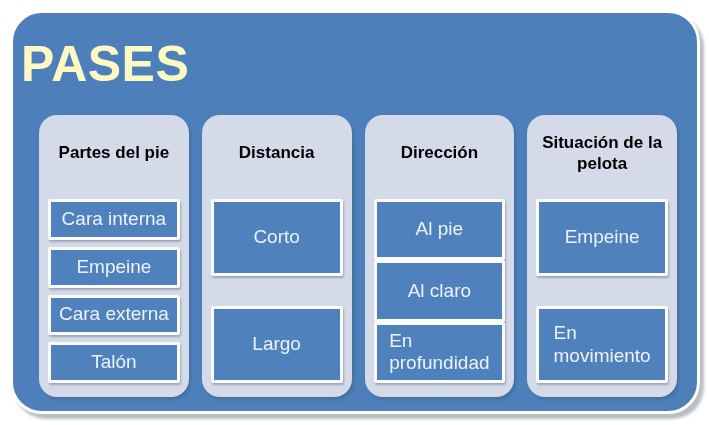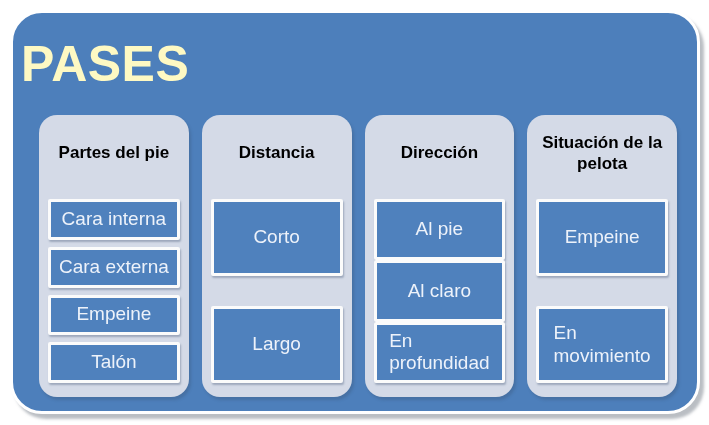--- a/index.html
+++ b/index.html
@@ -94,22 +94,22 @@
 <body>
 
 <div class="stage">
   <div class="container">
     <div class="diagram-title">PASES</div>
     <div class="columns">
         <div class="column">
           <div class="column-header">Partes del pie</div>
           <div class="items count-4">
             <div class="item">Cara interna</div>
+            <div class="item">Empeine</div>
             <div class="item">Cara externa</div>
-            <div class="item">Empeine</div>
             <div class="item">Talón</div>
           </div>
         </div>
         <div class="column">
           <div class="column-header">Distancia</div>
           <div class="items count-2">
             <div class="item">Corto</div>
             <div class="item">Largo</div>
           </div>
         </div>

